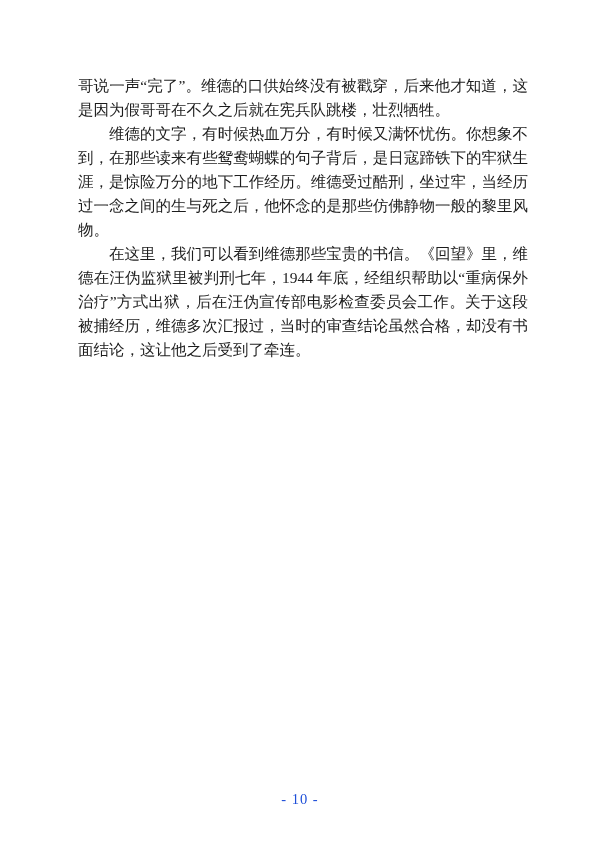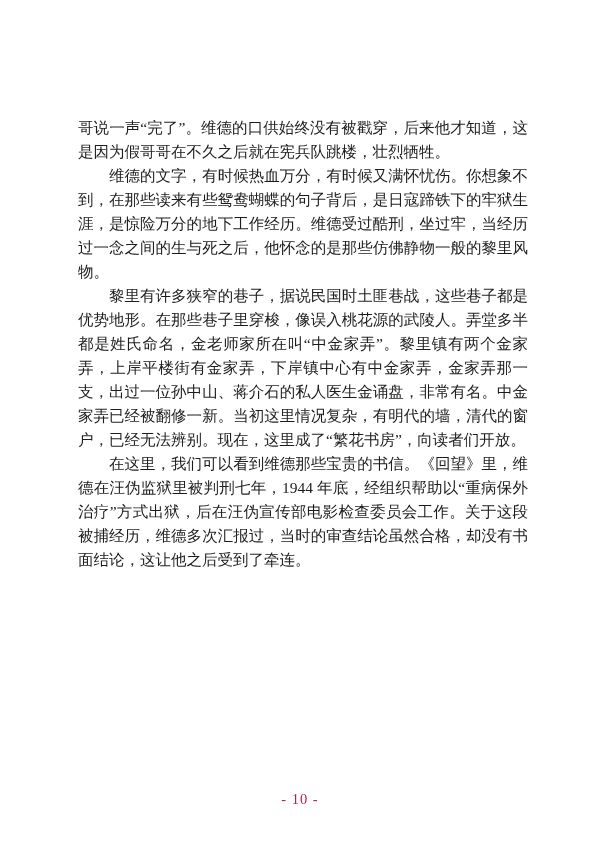--- a/index.html
+++ b/index.html
@@ -7,21 +7,21 @@
     padding: 0;
     background: #ffffff;
   }
   .page {
     position: relative;
     width: 600px;
     height: 849px;
     margin: 0 auto;
     background: #ffffff;
     box-sizing: border-box;
-    padding: 116px 72px 0 78px;
+    padding: 74px 72px 0 78px;
     overflow: hidden;
     font-family: "Liberation Serif", "DejaVu Serif", serif;
     color: #1c1c1c;
   }
   .body-text {
     width: 450px;
   }
   .para {
     margin: 0;
     font-size: 15.5px;
@@ -36,29 +36,28 @@
   .footer {
     position: absolute;
     left: 0;
     right: 0;
     top: 790px;
     text-align: center;
   }
   .page-number {
     font-size: 14.5px;
     letter-spacing: 1px;
-    color: #be185d;
+    color: #1d4ed8;
   }
 </style>
 </head>
 <body>
 
 <div class="page">
   <div class="body-text">
     <p class="para no-indent">哥说一声“完了”。维德的口供始终没有被戳穿，后来他才知道，这是因为假哥哥在不久之后就在宪兵队跳楼，壮烈牺牲。</p>
     <p class="para">维德的文字，有时候热血万分，有时候又满怀忧伤。你想象不到，在那些读来有些鸳鸯蝴蝶的句子背后，是日寇蹄铁下的牢狱生涯，是惊险万分的地下工作经历。维德受过酷刑，坐过牢，当经历过一念之间的生与死之后，他怀念的是那些仿佛静物一般的黎里风物。</p>
-    <p class="para">黎里有许多狭窄的巷子，据说民国时土匪巷战，这些巷子都是优势地形。在那些巷子里穿梭，像误入桃花源的武陵人。弄堂多半都是姓氏命名，金老师家所在叫“中金家弄”。黎里镇有两个金家弄，上岸平楼街有金家弄，下岸镇中心有中金家弄，金家弄那一支，出过一位孙中山、蒋介石的私人医生金诵盘，非常有名。中金家弄已经被翻修一新。当初这里情况复杂，有明代的墙，清代的窗户，已经无法辨别。现在，这里成了“繁花书房”，向读者们开放。</p>
     <p class="para">在这里，我们可以看到维德那些宝贵的书信。《回望》里，维德在汪伪监狱里被判刑七年，1944 年底，经组织帮助以“重病保外治疗”方式出狱，后在汪伪宣传部电影检查委员会工作。关于这段被捕经历，维德多次汇报过，当时的审查结论虽然合格，却没有书面结论，这让他之后受到了牵连。</p>
   </div>
   <div class="footer">
     <span class="page-number">- 10 -</span>
   </div>
 </div>
 
 </body></html>

